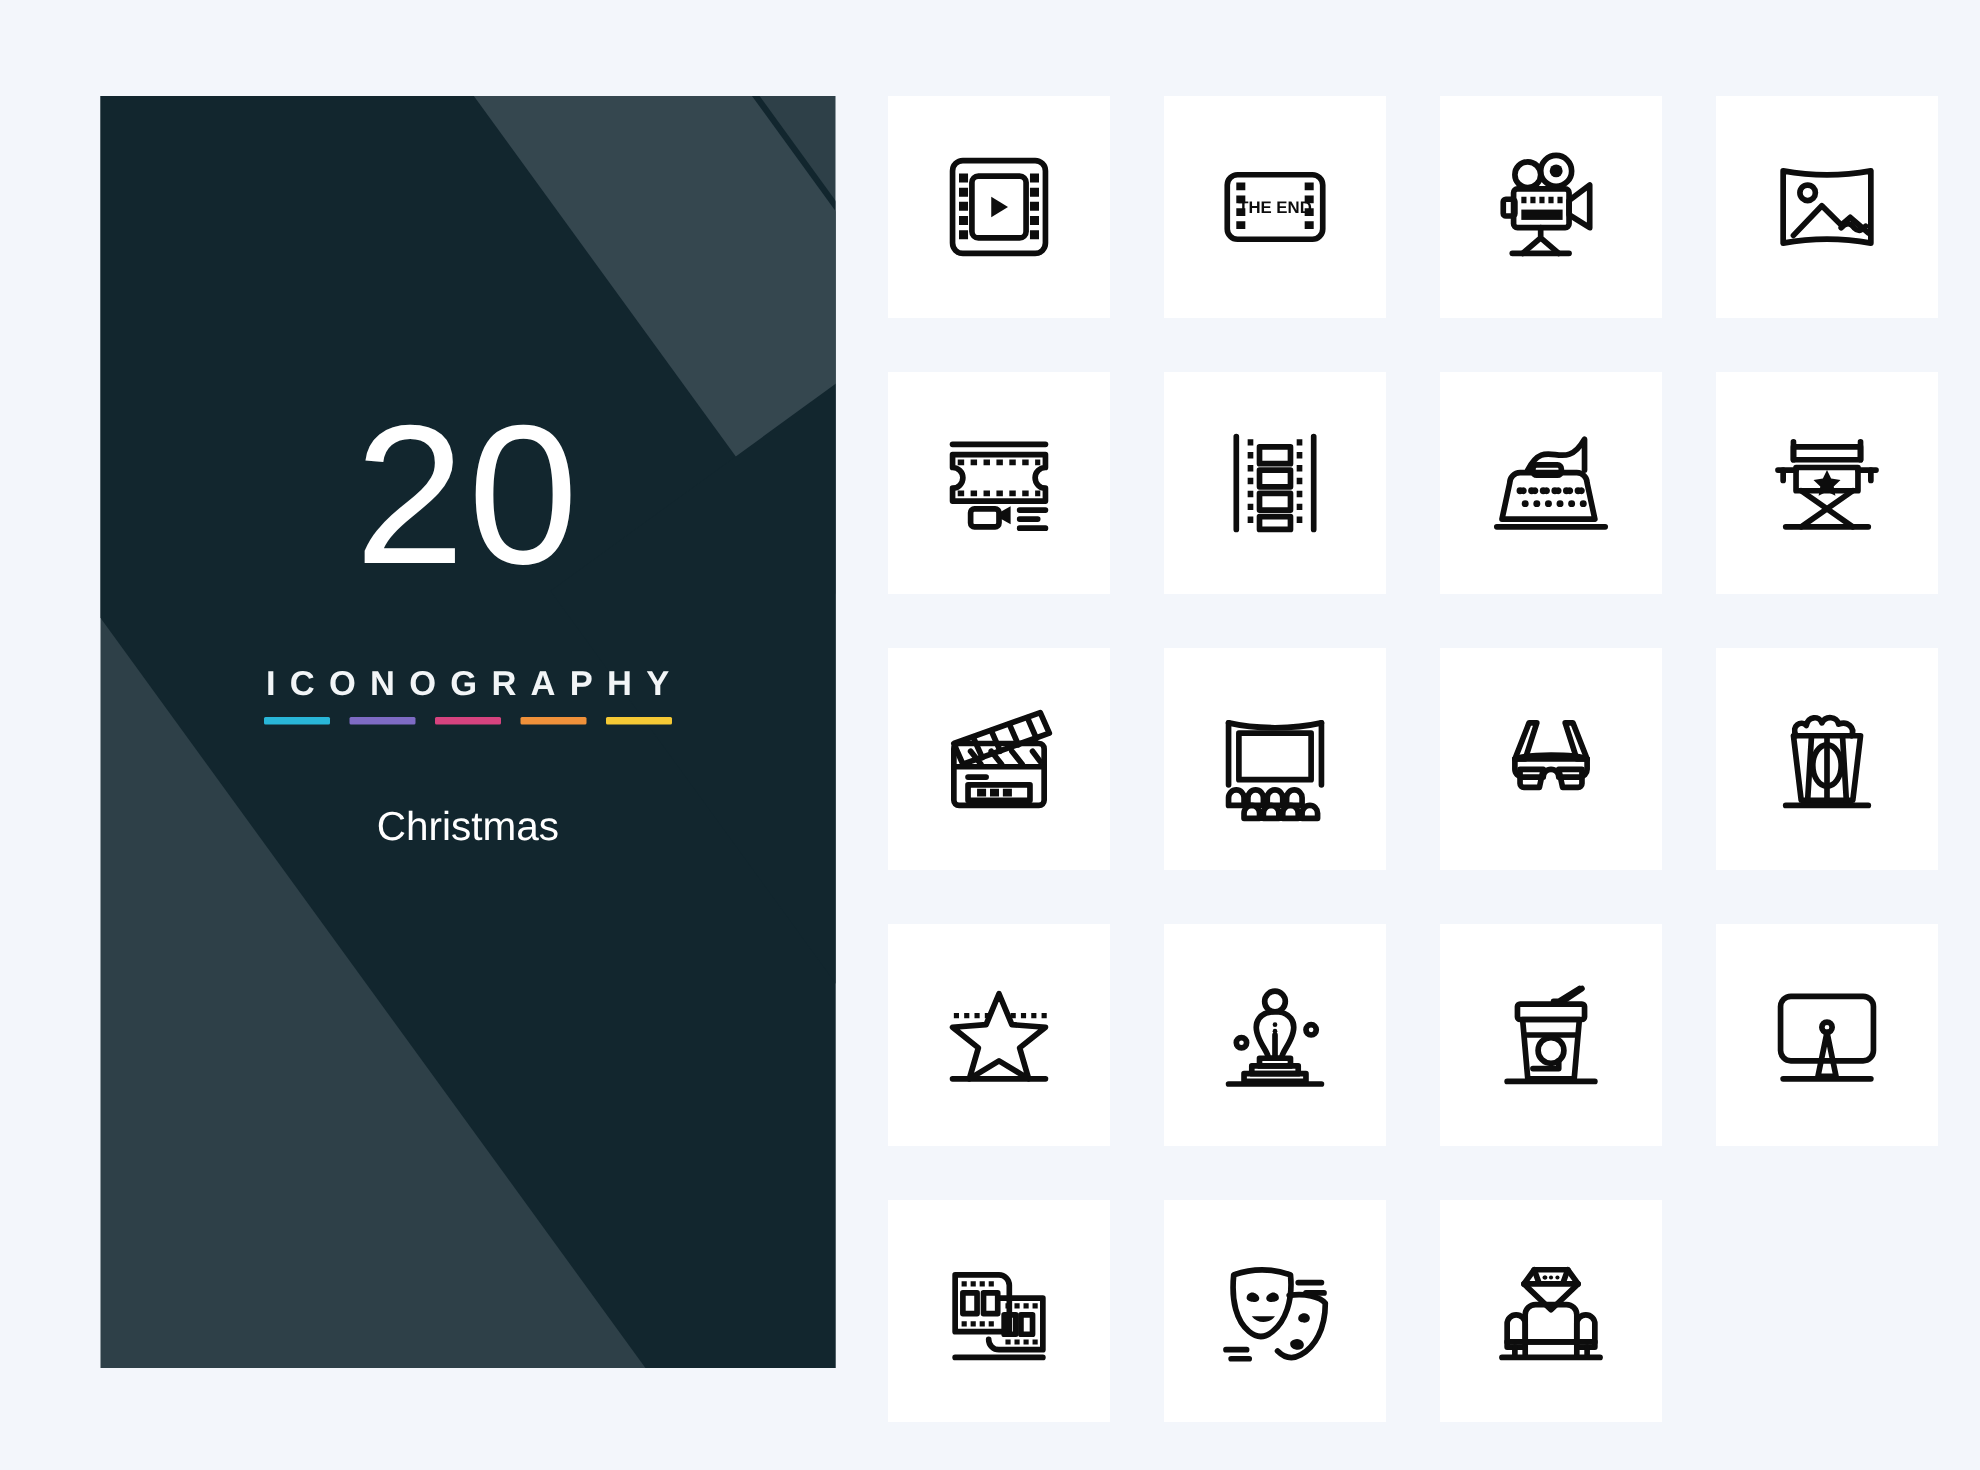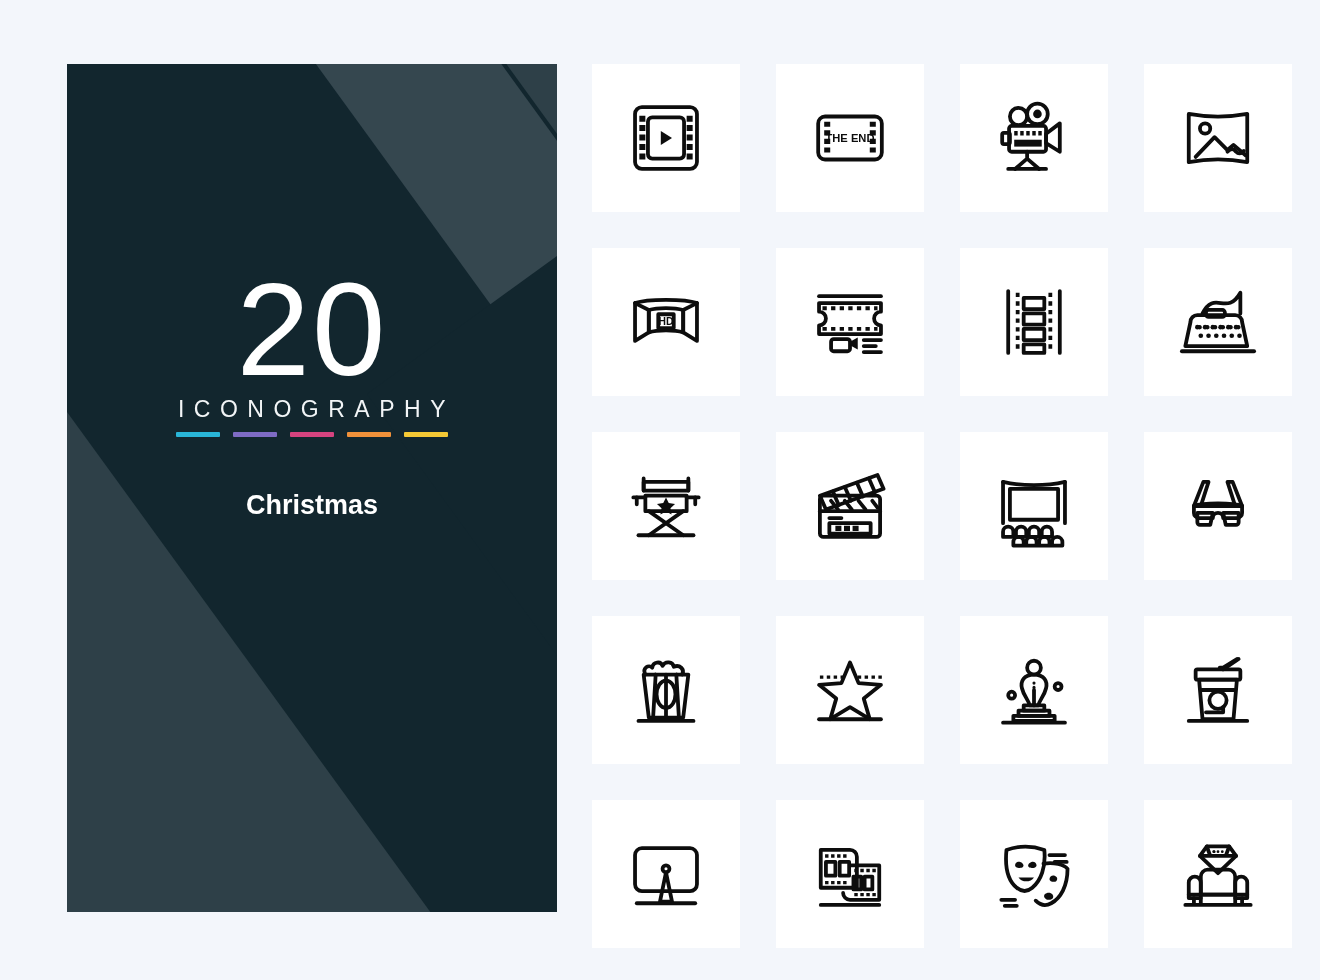--- a/index.html
+++ b/index.html
@@ -71,41 +71,42 @@
   .count {
     margin-top: 200px;
     font-size: 132px;
     line-height: 1;
     font-weight: 300;
     color: #ffffff;
     letter-spacing: 2px;
     font-family: "Liberation Sans", sans-serif;
   }
   .brand {
+    margin-top: 46px;
     font-size: 23px;
     letter-spacing: 9.5px;
     color: #f2f5f7;
-    font-weight: 400;
+    font-weight: 700;
     text-indent: 9px;
   }
   .bars {
     margin-top: 9px;
     display: flex;
     gap: 13px;
   }
   .bars i {
     display: block;
     width: 44px; height: 5px;
     border-radius: 1px;
   }
   .subtitle {
     margin-top: 53px;
     font-size: 27px;
     color: #ffffff;
-    font-weight: 700;
+    font-weight: 400;
   }
 
   
   .grid {
     position: absolute;
     left: 592px; top: 64px;
     width: 666px;
     display: grid;
     grid-template-columns: repeat(4, 148px);
     grid-template-rows: repeat(5, 148px);
@@ -201,30 +202,20 @@
 
     <div class="tile">
       <svg viewBox="0 0 100 100">
         <path d="M16 22c22 4 46 4 68 0v56c-22-4-46-4-68 0z"></path>
         <circle cx="35" cy="39" r="6"></circle>
         <path d="M24 72l22-23 15 15 7-6 14 12"></path>
         <path d="M61 66c4-4 7-4 10 0 3 3 5 3 9-1"></path>
       </svg>
     </div>
 
-    <div class="tile">
-      <svg viewBox="0 0 100 100">
-        <path d="M14 28c14-5 58-5 72 0"></path>
-        <path d="M14 28v44l16-10V36z"></path>
-        <path d="M86 28v44L70 62V36z"></path>
-        <path d="M30 36c10-3 30-3 40 0v26c-10-3-30-3-40 0z"></path>
-        <rect x="41" y="41" width="18" height="16"></rect>
-        <text x="50" y="54" text-anchor="middle" font-size="12">HD</text>
-      </svg>
-    </div>
 
     <div class="tile">
       <svg viewBox="0 0 100 100">
         <path d="M14 20h72"></path>
         <path d="M14 28h72v10a8 8 0 000 16v10H14V54a8 8 0 000-16z"></path>
         <path class="dsh" d="M18 34h64 M18 58h64"></path>
         <rect x="28" y="70" width="22" height="14" rx="3"></rect>
         <path class="fl" d="M50 73l9-5v14l-9-5z"></path>
         <path d="M66 71h20 M66 78h14 M66 85h20"></path>
       </svg>

